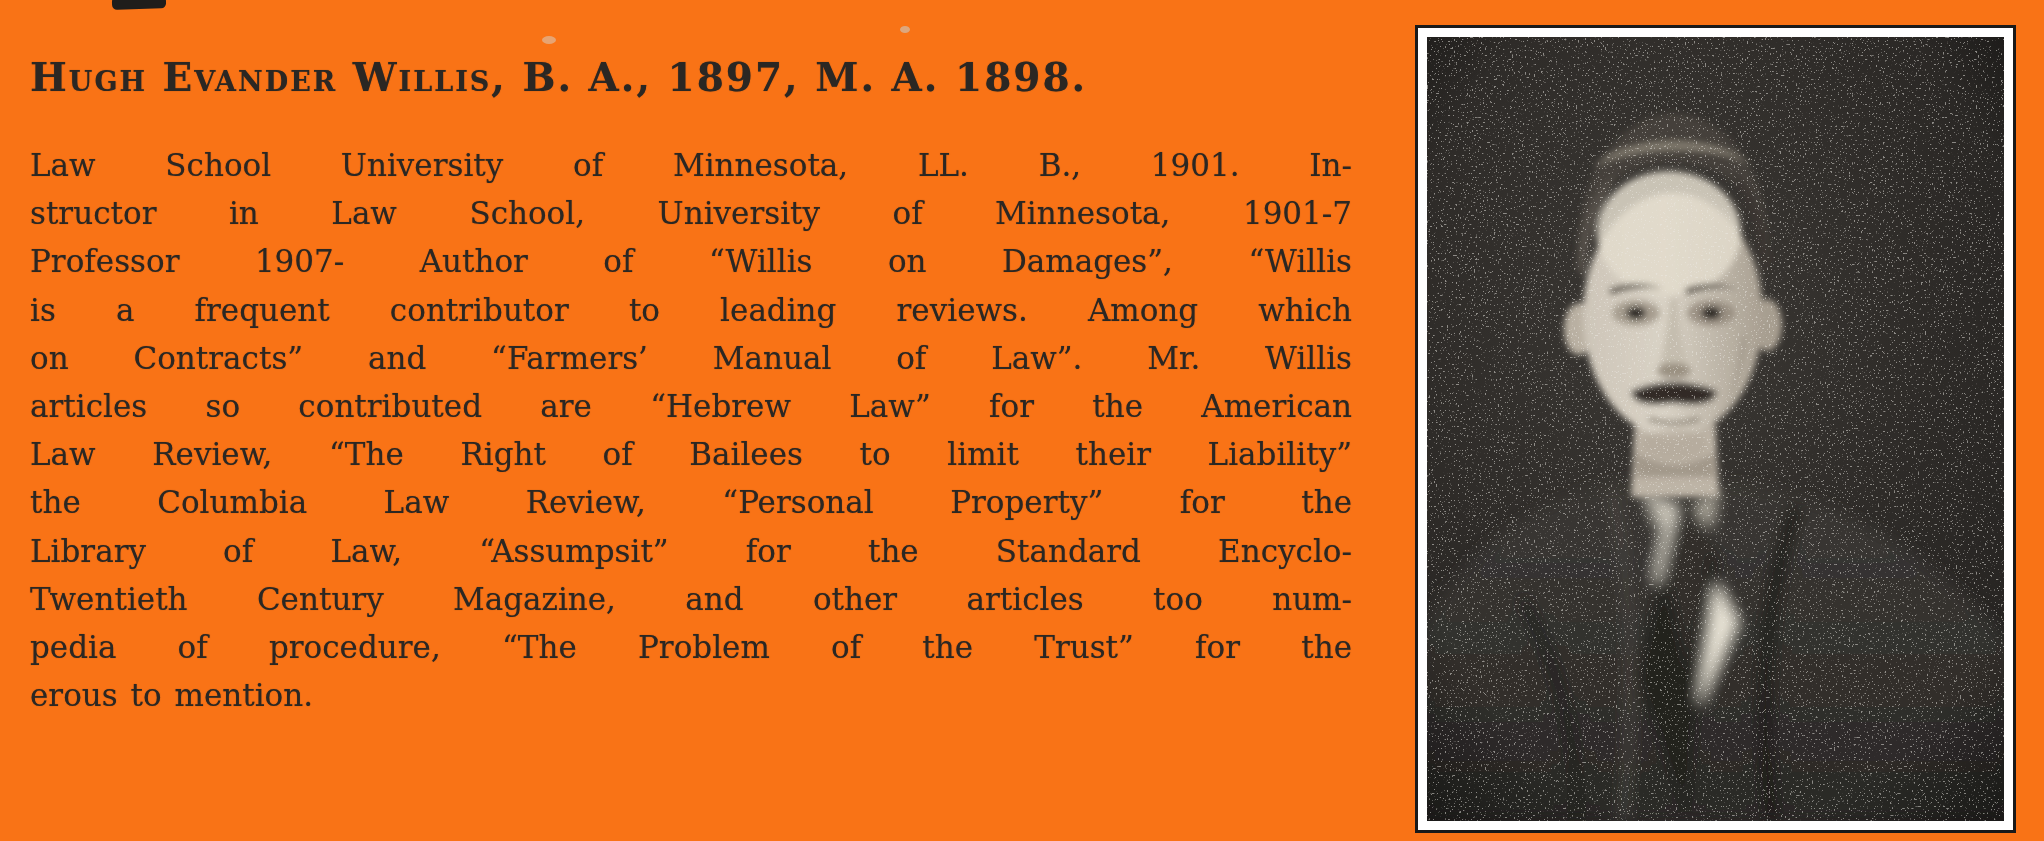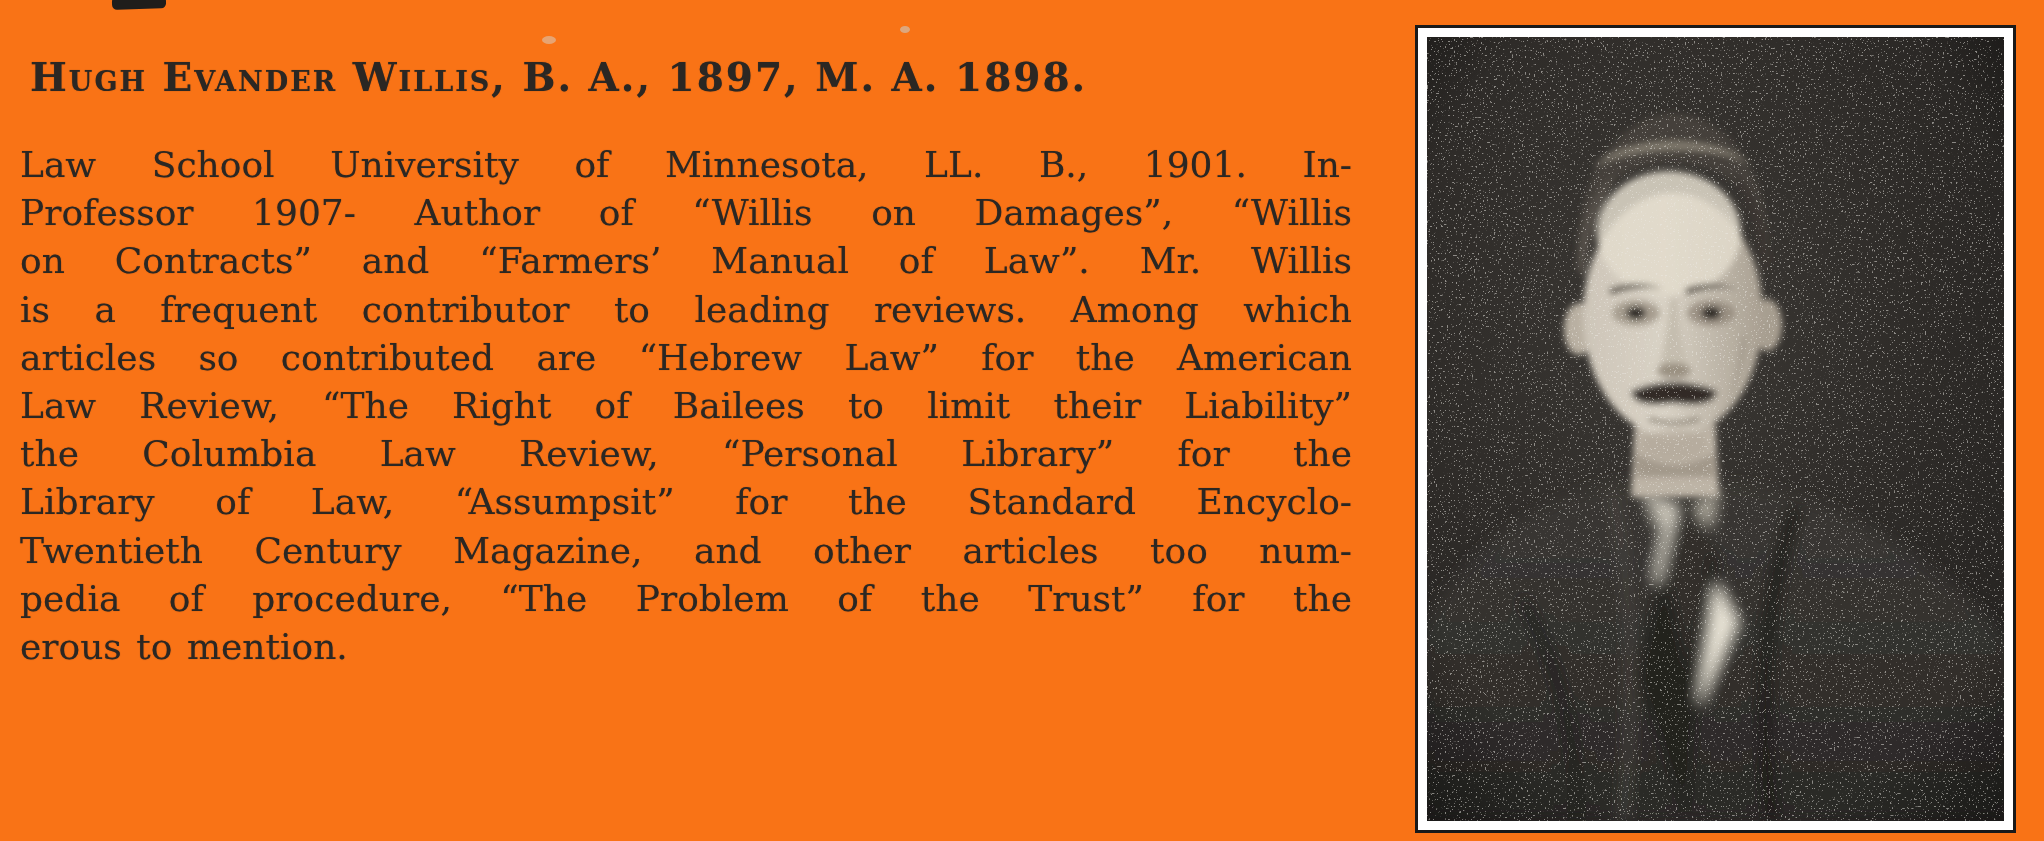--- a/index.html
+++ b/index.html
@@ -44,27 +44,28 @@
     white-space: nowrap;
     text-shadow: 0 0 1px rgba(43, 39, 35, 0.55);
   }
 
   .paragraph {
     position: absolute;
     left: 20px; top: 141px;
     width: 1332px;
   }
   .line {
-    font-size: 36px;
+    font-size: 31px;
     line-height: 48.2px;
     text-align: justify;
     text-align-last: justify;
     word-spacing: 3px;
     white-space: normal;
     text-shadow: 0 0 1px rgba(43, 39, 35, 0.5);
+    margin-left: 10px;
   }
   .line-last {
     text-align-last: left;
   }
 
   .portrait-frame {
     position: absolute;
     left: 1415px; top: 25px;
     width: 577px; height: 784px;
     margin: 0;
@@ -85,26 +86,27 @@
 
   <div class="scan-mark"></div>
   <div class="scan-dot-a"></div>
   <div class="scan-dot-b"></div>
 
   <main>
     <h1 class="heading">Hugh Evander Willis, B. A., 1897, M. A. 1898.</h1>
 
     <div class="paragraph">
       <div class="line">Law School University of Minnesota, LL. B., 1901.  In-</div>
+      <div class="line">structor in Law School, University of Minnesota, 1901-7</div>
       <div class="line">Professor 1907-  Author of “Willis on Damages”, “Willis</div>
+      <div class="line">is a frequent contributor to leading reviews.  Among which</div>
       <div class="line">on Contracts” and “Farmers’ Manual of Law”.  Mr. Willis</div>
-      <div class="line">is a frequent contributor to leading reviews.  Among which</div>
       <div class="line">articles so contributed are “Hebrew Law” for the American</div>
       <div class="line">Law Review, “The Right of Bailees to limit their Liability”</div>
-      <div class="line">the Columbia Law Review, “Personal Library” for the</div>
+      <div class="line">the Columbia Law Review, “Personal Property” for the</div>
       <div class="line">Library of Law, “Assumpsit” for the Standard Encyclo-</div>
       <div class="line">Twentieth Century Magazine, and other articles too num-</div>
       <div class="line">pedia of procedure, “The Problem of the Trust” for the</div>
       <div class="line line-last">erous to mention.</div>
     </div>
   </main>
 
   <figure class="portrait-frame" role="img" aria-label="Black-and-white portrait photograph of a man with a mustache wearing a dark suit, white shirt and dark tie">
     <svg viewBox="0 0 577 784" preserveAspectRatio="none" aria-hidden="true">
       <defs>

